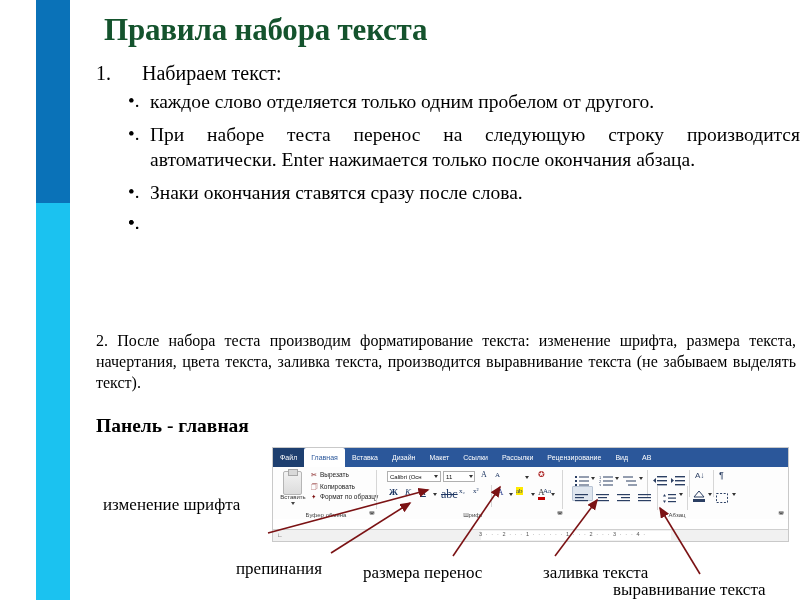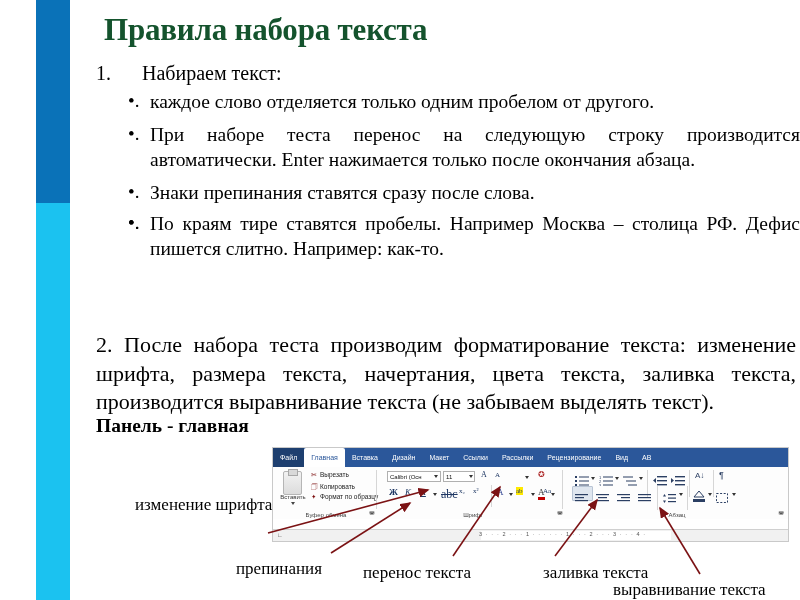--- a/index.html
+++ b/index.html
@@ -42,21 +42,21 @@
     text-align:justify;
     color:#000;
   }
   ul.bullets li .bl{
     position:absolute;left:32px;top:-1px;font-size:19px;
   }
   ul.bullets li.tight{margin-bottom:6px;}
 
   .para2{
     position:absolute;left:0px;top:331px;width:700px;
-    font-size:22px;line-height:1.3;text-align:justify;color:#000;
+    font-size:16px;line-height:1.3;text-align:justify;color:#000;
   }
   .panel-label{
     position:absolute;left:0px;top:415px;
     font-size:19.5px;font-weight:bold;color:#000;
   }
 
   
   .ribbon{
     position:absolute;left:272px;top:447px;width:515px;height:93px;
     background:#ffffff;border:1px solid #c9c9c9;overflow:hidden;
@@ -151,28 +151,27 @@
       <li>
         <span class="bl">•.</span>
         <span>каждое слово отделяется только одним пробелом от другого.</span>
       </li>
       <li>
         <span class="bl">•.</span>
         <span>При наборе теста перенос на следующую строку производится автоматически. Enter нажимается только после окончания абзаца.</span>
       </li>
       <li class="tight">
         <span class="bl">•.</span>
-        <span>Знаки препинания ставятся сразу после слова.</span>
+        <span>Знаки окончания ставятся сразу после слова.</span>
       </li>
       <li class="tight">
         <span class="bl">•.</span>
       </li>
       <li>
         <span class="bl">•.</span>
-        <span>По краям тире ставятся пробелы. Например Москва – столица РФ. Дефис пишется слитно. Например: как-то.</span>
       </li>
     </ul>
 
     <div class="para2">2. После набора теста производим форматирование текста: изменение шрифта, размера текста, начертания, цвета текста, заливка текста, производится выравнивание текста (не забываем выделять текст).</div>
     <div class="panel-label">Панель - главная</div>
 
   </div>
 
   <div class="ribbon">
 
@@ -371,23 +370,23 @@
       <div style="position:absolute;right:4px;bottom:2px;font-size:6px;color:#555;">◚</div>
     </div>
 
     <div class="ruler">
       <div class="ruler-white"></div>
       <div class="ruler-tab">∟</div>
       <div class="ruler-txt">3 · · · 2 · · · 1 · · ·   · · · 1 · · · 2 · · · 3 · · · 4 ·</div>
     </div>
   </div>
 
-  <div class="anno" style="left:103px;top:495px;margin-left:32px;">изменение шрифта</div>
+  <div class="anno" style="left:103px;top:495px;">изменение шрифта</div>
   <div class="anno" style="left:236px;top:559px;">препинания</div>
-  <div class="anno" style="left:363px;top:563px;">перенос текста</div>
+  <div class="anno" style="left:363px;top:563px;">размера перенос</div>
   <div class="anno" style="left:508px;top:563px;margin-left:35px;">заливка текста</div>
   <div class="anno" style="left:613px;top:580px;">выравнивание текста</div>
 
   <svg class="arrows">
     <defs>
       <marker id="ah" markerWidth="7" markerHeight="7" refX="6" refY="3" orient="auto">
         <polygon points="0,0 7,3 0,6" fill="#7b1214"></polygon>
       </marker>
     </defs>
     <line x1="268" y1="533" x2="428" y2="490" stroke="#7b1214" stroke-width="1.6" marker-end="url(#ah)"></line>

